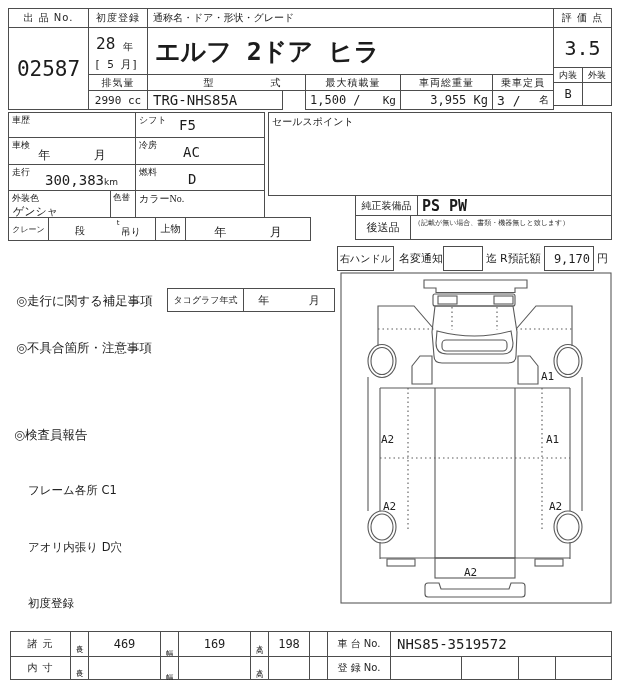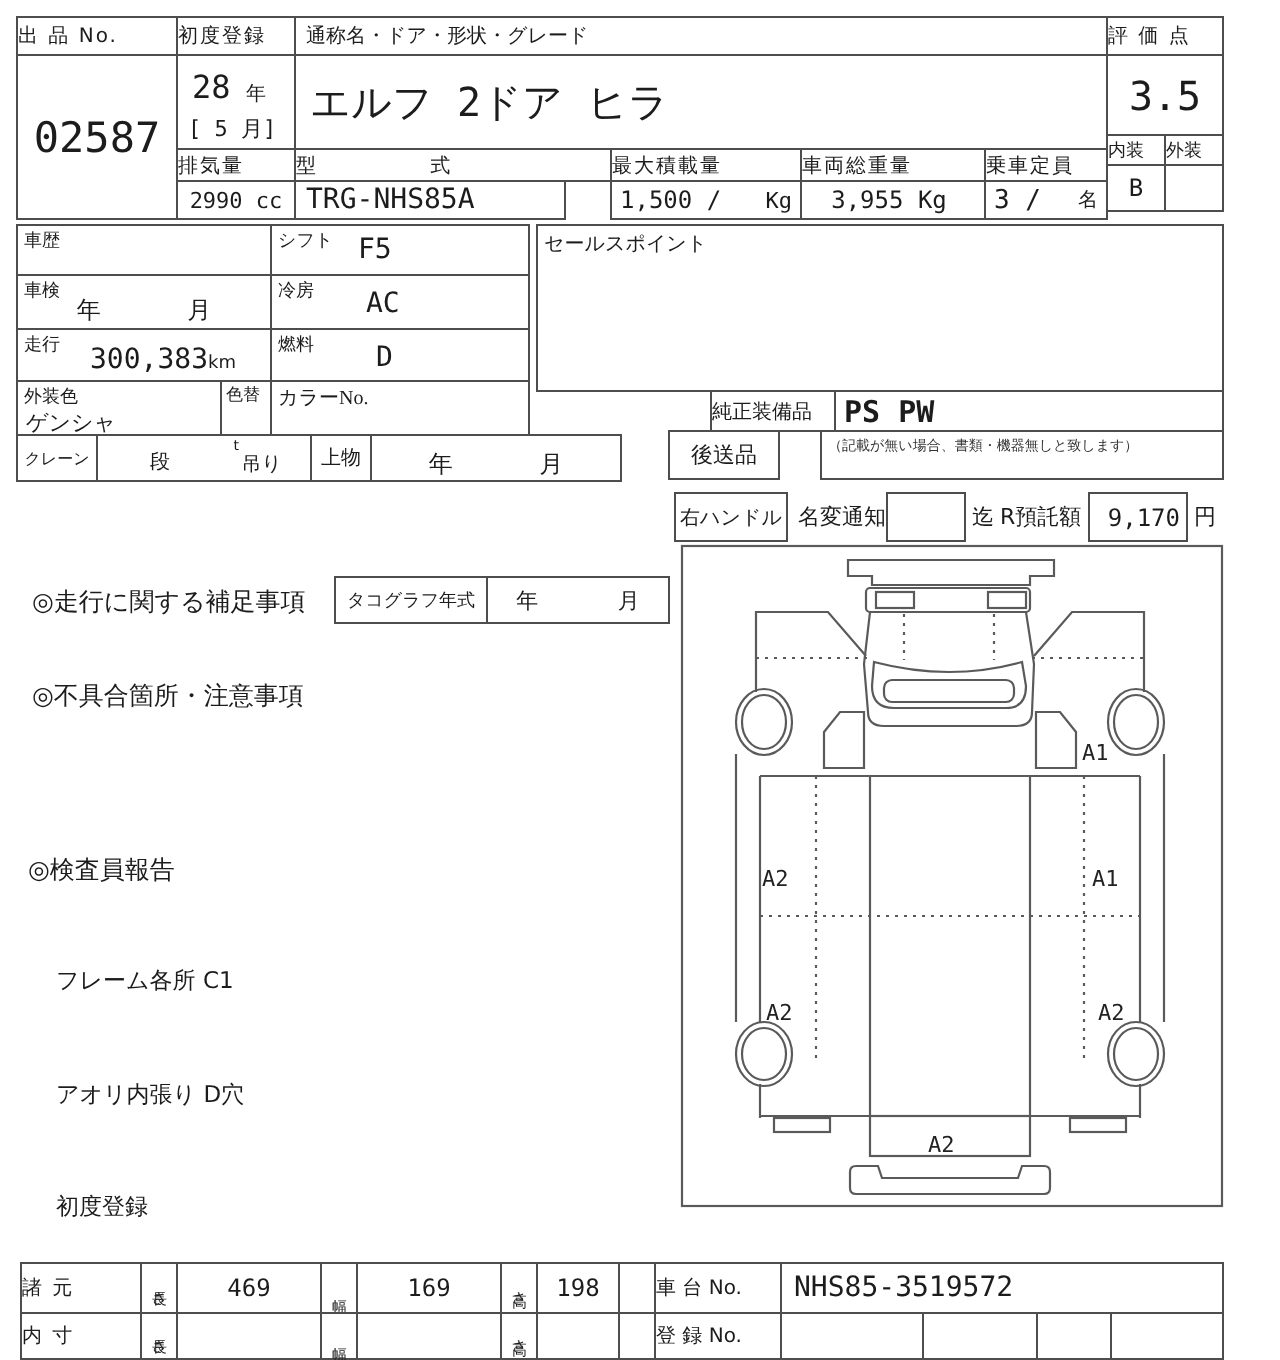--- a/index.html
+++ b/index.html
@@ -1,20 +1,20 @@
 <!DOCTYPE html>
 <html><head>
 <meta charset="utf-8">
 <style>
   html,body{margin:0;padding:0;background:#ffffff;}
   #sheet{position:relative;width:640px;height:680px;background:#fff;
          font-family:"DejaVu Sans",sans-serif;color:#1c1c1c;overflow:hidden;}
   .c{position:absolute;box-sizing:border-box;border:1px solid #4d4d4d;background:#fff;}
   .t{position:absolute;box-sizing:border-box;}
-  .hdr{display:flex;align-items:center;font-size:10px;letter-spacing:1px;}
+  .hdr{display:flex;align-items:center;justify-content:center;font-size:10px;letter-spacing:1px;}
   .ctr{display:flex;align-items:center;justify-content:center;}
   .val{font-family:"DejaVu Sans Mono","DejaVu Sans",monospace;white-space:pre;}
   .corner{position:absolute;left:3px;top:1px;font-size:9px;letter-spacing:0;font-family:Liberation Serif, serif;}
   .vtxt{writing-mode:vertical-rl;font-size:7.5px;line-height:1;}
   svg text{font-family:"DejaVu Sans Mono","DejaVu Sans",monospace;}
 </style>
 </head>
 <body>
 
 <div id="sheet">
@@ -38,42 +38,42 @@
       <span>排気量</span>
     </div>
   <div class="c ctr" style="left:88px;top:90px;width:60px;height:20px">
       <span class="val" style="font-size:11px">2990 cc</span>
     </div>
 
   <div class="c" style="left:147px;top:8px;width:407px;height:20px;display:flex;align-items:center">
       <span style="font-size:10px;margin-left:5px">通称名・ドア・形状・グレード</span>
     </div>
   <div class="c" style="left:147px;top:27px;width:407px;height:48px;display:flex;align-items:center">
-      <span class="val" style="font-size:20px;margin-left:7px;font-weight:normal">エルフ 2ドア ヒラ</span>
+      <span class="val" style="font-size:25px;margin-left:7px;font-weight:bold">エルフ 2ドア ヒラ</span>
     </div>
 
   <div class="c hdr" style="left:147px;top:74px;width:191px;height:17px">
       <span class="val" style="font-size:10px">型        式</span>
     </div>
   <div class="c" style="left:147px;top:90px;width:136px;height:20px;display:flex;align-items:center">
       <span class="val" style="font-size:14px;margin-left:5px">TRG-NHS85A</span>
     </div>
 
   <div class="c hdr" style="left:305px;top:74px;width:96px;height:17px">
       <span>最大積載量</span>
     </div>
   <div class="c" style="left:305px;top:90px;width:96px;height:20px;display:flex;align-items:center;justify-content:space-between">
     <span class="val" style="font-size:12px;margin-left:4px">1,500 /</span>
     <span class="val" style="font-size:11px;margin-right:4px">Kg</span>
   </div>
 
   <div class="c hdr" style="left:400px;top:74px;width:93px;height:17px">
       <span>車両総重量</span>
     </div>
-  <div class="c" style="left:400px;top:90px;width:93px;height:20px;display:flex;align-items:center;justify-content:center">
+  <div class="c" style="left:400px;top:90px;width:93px;height:20px;display:flex;align-items:center;justify-content:flex-end">
       <span class="val" style="font-size:12px;margin-right:4px">3,955 Kg</span>
     </div>
 
   <div class="c hdr" style="left:492px;top:74px;width:62px;height:17px">
       <span>乗車定員</span>
     </div>
   <div class="c" style="left:492px;top:90px;width:62px;height:20px;display:flex;align-items:center;justify-content:space-between">
     <span class="val" style="font-size:13px;margin-left:4px">3 /</span>
     <span style="font-size:10px;margin-right:4px">名</span>
   </div>
@@ -153,21 +153,21 @@
 
   <div class="c" style="left:268px;top:112px;width:344px;height:84px">
       <span class="corner" style="font-size:10px;top:2px">セールスポイント</span>
     </div>
   <div class="c hdr" style="left:355px;top:195px;width:63px;height:21px;font-size:10px;letter-spacing:0">
       <span>純正装備品</span>
     </div>
   <div class="c" style="left:417px;top:195px;width:195px;height:21px;display:flex;align-items:center">
       <span class="val" style="font-size:15px;margin-left:4px;font-weight:bold">PS PW</span>
     </div>
-  <div class="c ctr" style="left:334px;top:215px;width:56px;height:25px">
+  <div class="c ctr" style="left:355px;top:215px;width:56px;height:25px">
       <span style="font-size:11px">後送品</span>
     </div>
   <div class="c" style="left:410px;top:215px;width:202px;height:25px">
       <span style="position:absolute;left:3px;top:2px;font-size:7px;color:#333">（記載が無い場合、書類・機器無しと致します）</span>
     </div>
 
   <div class="c ctr" style="left:337px;top:246px;width:57px;height:25px">
       <span style="font-size:10px">右ハンドル</span>
     </div>
   <span class="t" style="left:399px;top:246px;height:25px;display:flex;align-items:center;font-size:11px">名変通知</span>

